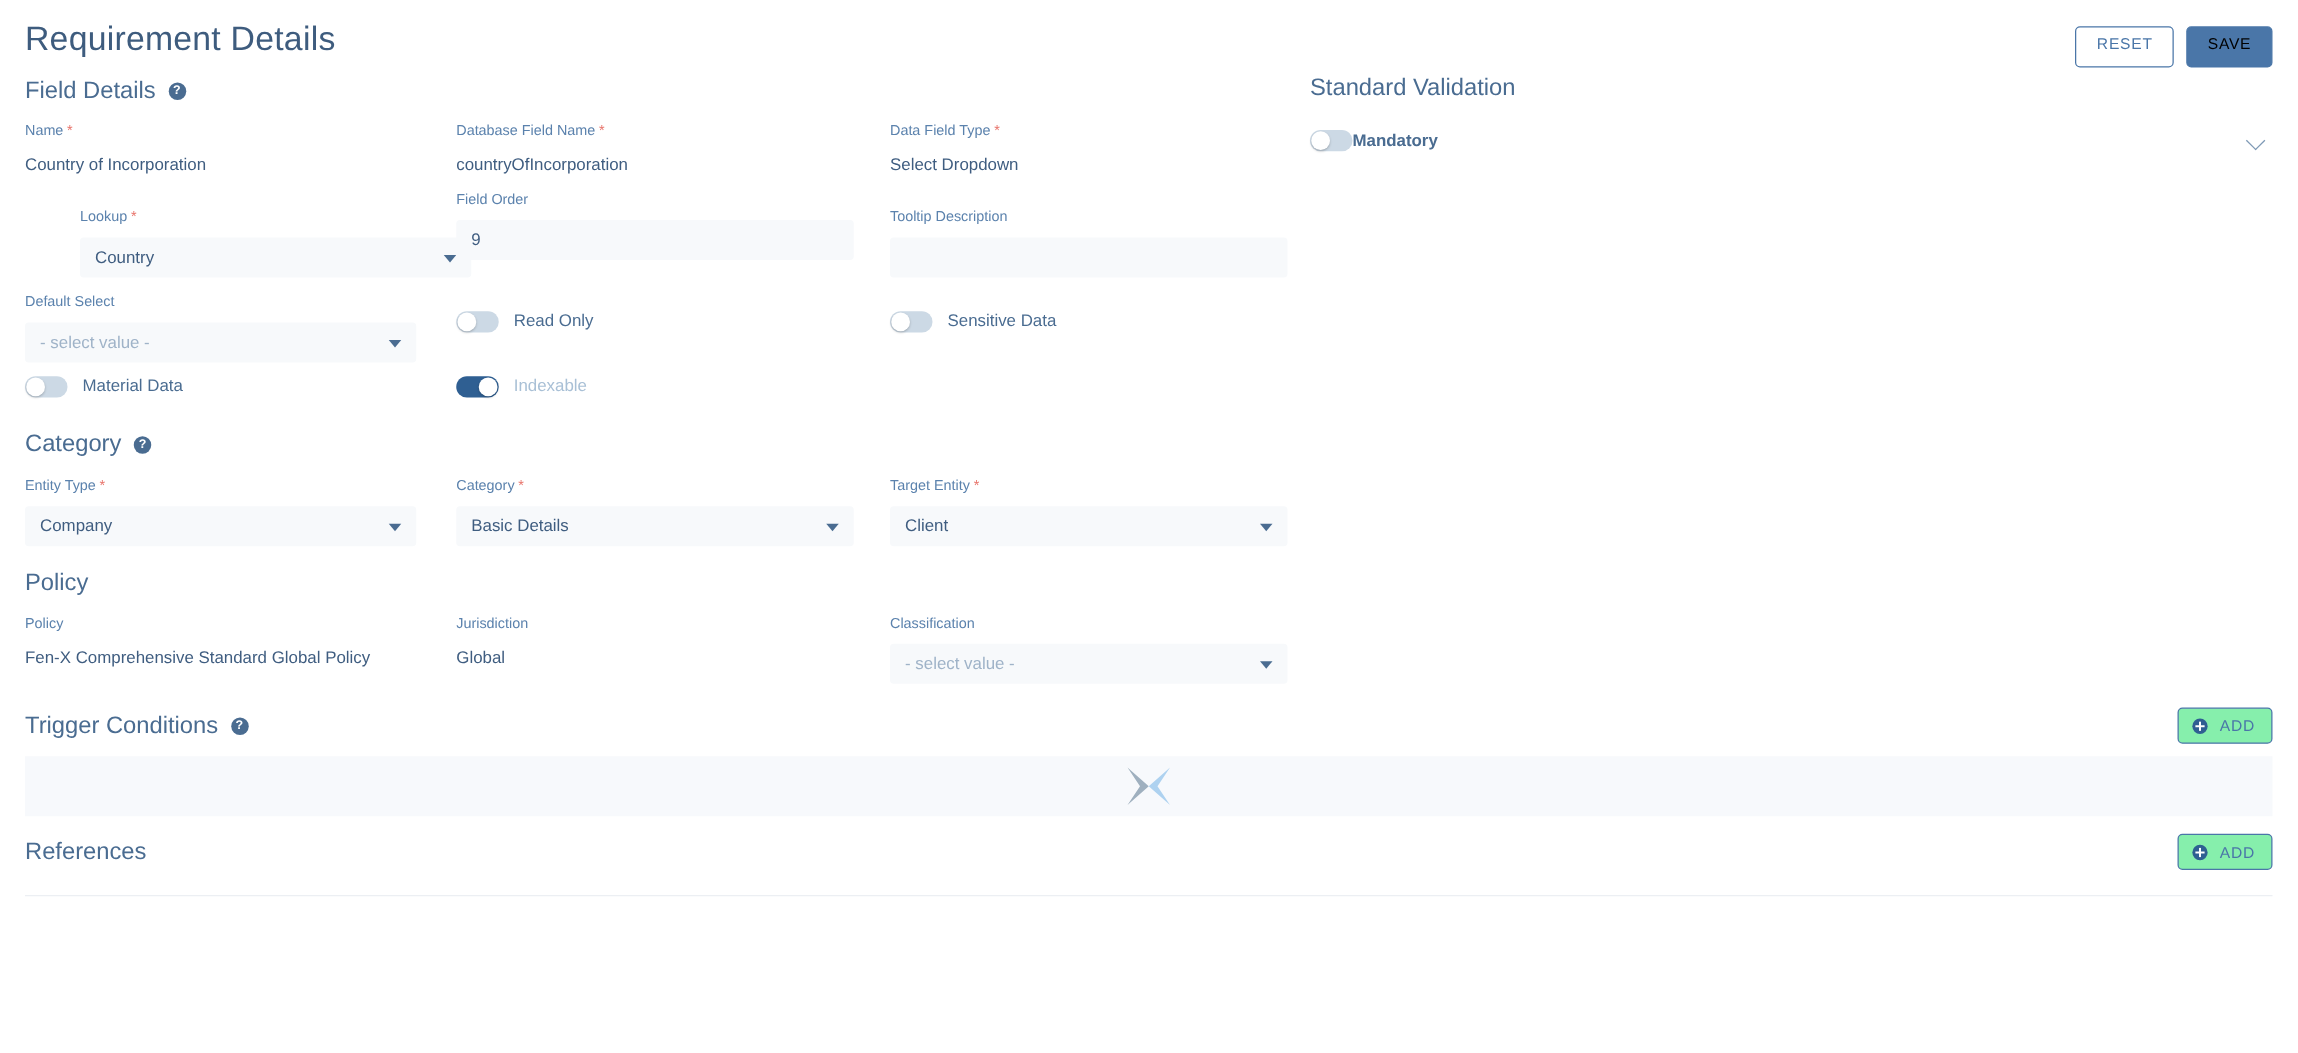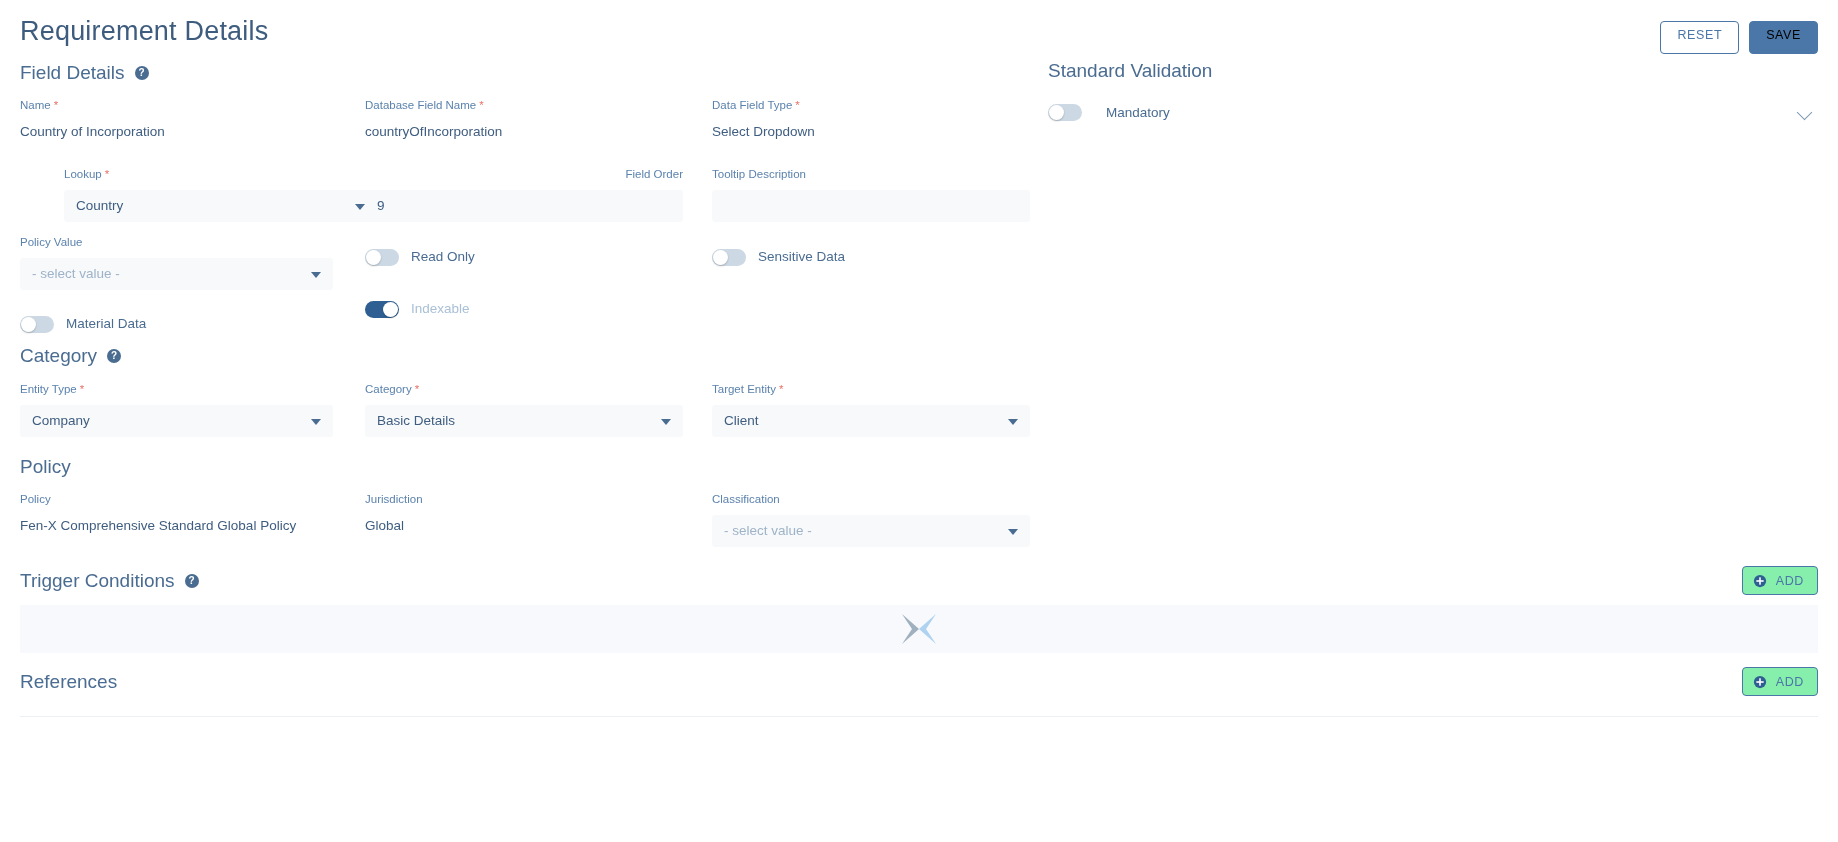--- a/index.html
+++ b/index.html
@@ -262,75 +262,75 @@
 
 <div class="col1" style="top:168px;margin-left:44px;">
   <div class="field-label">
     <span>Lookup</span><span class="req">*</span>
   </div>
   <div class="select-box">
     <span>Country</span>
     <span class="caret"></span>
   </div>
 </div>
-<div class="col2" style="top:168px;text-align:right;">
+<div class="col2" style="top:154px;">
   <div class="field-label">Field Order</div>
   <div class="input-box">
     <span>9</span>
   </div>
 </div>
 <div class="col3" style="top:168px;">
   <div class="field-label">Tooltip Description</div>
   <div class="input-box">
     <span></span>
   </div>
 </div>
 
 <div class="col1" style="top:236px;">
-  <div class="field-label">Policy Value</div>
+  <div class="field-label">Default Select</div>
   <div class="select-box">
     <span class="placeholder">- select value -</span>
     <span class="caret"></span>
   </div>
 </div>
 <div class="toggle-row" style="position:absolute; left:365px; top:249px;">
   <span class="toggle">
       <span class="knob"></span>
     </span>
   <span class="toggle-label">Read Only</span>
 </div>
 <div class="toggle-row" style="position:absolute; left:712px; top:249px;">
   <span class="toggle">
       <span class="knob"></span>
     </span>
   <span class="toggle-label">Sensitive Data</span>
 </div>
 
-<div class="toggle-row" style="position:absolute; left:20px; top:316px;">
+<div class="toggle-row" style="position:absolute; left:20px; top:301px;">
   <span class="toggle">
       <span class="knob"></span>
     </span>
   <span class="toggle-label">Material Data</span>
 </div>
 <div class="toggle-row" style="position:absolute; left:365px; top:301px;">
   <span class="toggle on">
       <span class="knob"></span>
     </span>
   <span class="toggle-label muted">Indexable</span>
 </div>
 
 <div class="right-panel">
   <div class="section-title">
     <span>Standard Validation</span>
   </div>
   <div class="validation-row">
     <span class="toggle">
         <span class="knob"></span>
       </span>
-    <span class="toggle-label" style="margin-left:24px;">Mandatory</span>
+    <span class="toggle-label" style="margin-left:0;font-weight:bold;">Mandatory</span>
     <span class="chevron-down"></span>
   </div>
 </div>
 
 <div class="section-title" style="position:absolute; left:20px; top:345px;">
   <span>Category</span>
   <span class="help-icon">?</span>
 </div>
 
 <div class="col1" style="top:383px;">

